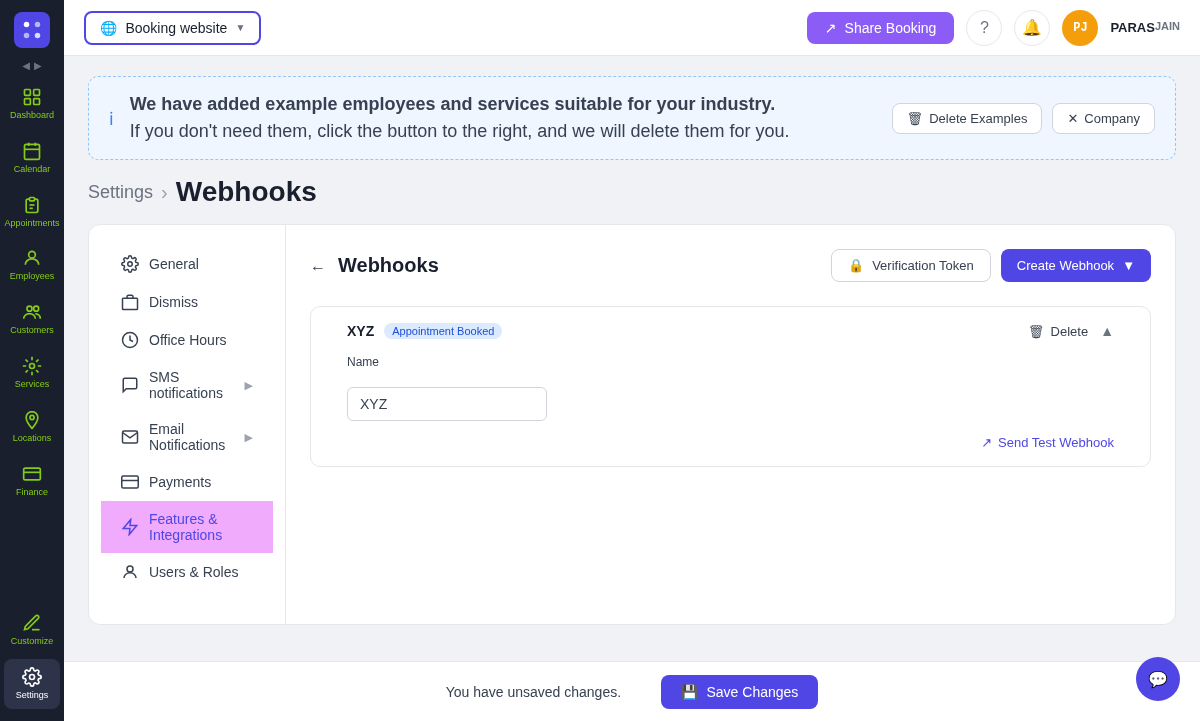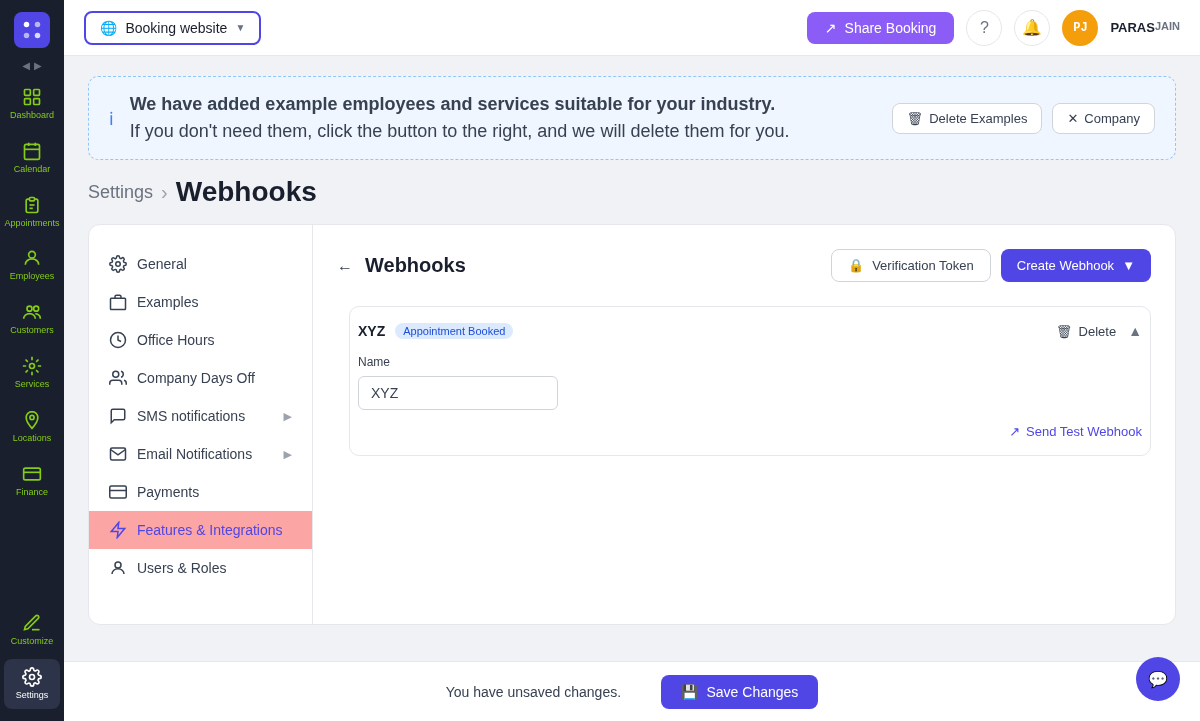--- a/index.html
+++ b/index.html
@@ -158,34 +158,34 @@
       border-radius: 12px;
       border: 1px solid #e5e7eb;
       display: flex;
       flex: 1;
       min-height: 0;
       overflow: hidden;
     }
 
     
     .settings-sidebar {
-      width: 224px;
+      width: 197px;
       border-right: 1px solid #e5e7eb;
-      padding: 20px 0;
+      padding: 20px 12px;
       flex-shrink: 0;
     }
     .settings-menu-item {
       display: flex; align-items: center; gap: 10px;
       padding: 10px 20px;
       cursor: pointer;
       font-size: 14px;
       color: #374151;
     }
     .settings-menu-item.active {
-      background: #fca5a5;
+      background: #f0abfc;
       color: #4f46e5;
       font-weight: 500;
     }
     .settings-menu-item svg { width: 18px; height: 18px; flex-shrink: 0; }
     .settings-menu-item .chevron { margin-left: auto; font-size: 11px; color: #9ca3af; }
 
     
     .webhooks-content {
       flex: 1;
       padding: 24px;
@@ -226,22 +226,21 @@
       font-size: 13px;
       cursor: pointer;
       display: flex; align-items: center; gap: 8px;
       font-weight: 500;
     }
 
     
     .webhook-card {
       border: 1px solid #e5e7eb;
       border-radius: 10px;
-      padding: 16px 8px;
-      margin-left: 12px;
+      padding: 16px 36px;
     }
     .webhook-card-header {
       display: flex; align-items: center; justify-content: space-between;
       margin-bottom: 16px;
     }
     .webhook-card-title {
       display: flex; align-items: center; gap: 10px;
     }
     .webhook-name { font-size: 14px; font-weight: 600; color: #1a1f2e; }
     .webhook-tag {
@@ -261,21 +260,21 @@
       cursor: pointer; background: none; border: none;
     }
     .collapse-btn {
       background: none; border: none; cursor: pointer;
       color: #6b7280; font-size: 14px;
     }
     .webhook-fields {
       display: flex; gap: 20px; align-items: flex-end;
     }
     .field-group {
-      display: flex; flex-direction: column; gap: 7px;
+      display: flex; flex-direction: column; gap: 18px;
     }
     .field-group-name { flex: 0 0 200px; }
     .field-group-url { flex: 1; }
     .field-label { font-size: 12px; font-weight: 500; color: #374151; }
     .field-input {
       border: 1px solid #d1d5db;
       border-radius: 6px;
       padding: 8px 12px;
       font-size: 14px;
       color: #374151;
@@ -512,39 +511,31 @@
           </svg>
           <span>General</span>
         </div>
 
         <div class="settings-menu-item">
           <svg viewBox="0 0 24 24" fill="none" stroke="currentColor" stroke-width="2">
             <rect x="2" y="7" width="20" height="15" rx="1"></rect>
             <path d="M16 7V5a2 2 0 00-2-2h-4a2 2 0 00-2 2v2"></path>
             <line x1="12" y1="12" x2="12" y2="12.01"></line>
           </svg>
-          <span>Examples</span>
+          <span>Dismiss</span>
         </div>
 
         <div class="settings-menu-item">
           <svg viewBox="0 0 24 24" fill="none" stroke="currentColor" stroke-width="2">
             <circle cx="12" cy="12" r="10"></circle>
             <polyline points="12 6 12 12 16 14"></polyline>
           </svg>
           <span>Office Hours</span>
         </div>
 
-        <div class="settings-menu-item">
-          <svg viewBox="0 0 24 24" fill="none" stroke="currentColor" stroke-width="2">
-            <path d="M17 21v-2a4 4 0 00-4-4H5a4 4 0 00-4 4v2"></path>
-            <circle cx="9" cy="7" r="4"></circle>
-            <path d="M23 21v-2a4 4 0 00-3-3.87M16 3.13a4 4 0 010 7.75"></path>
-          </svg>
-          <span>Company Days Off</span>
-        </div>
 
         <div class="settings-menu-item">
           <svg viewBox="0 0 24 24" fill="none" stroke="currentColor" stroke-width="2">
             <path d="M21 15a2 2 0 01-2 2H7l-4 4V5a2 2 0 012-2h14a2 2 0 012 2z"></path>
           </svg>
           <span>SMS notifications</span>
           <span class="chevron">▶</span>
         </div>
 
         <div class="settings-menu-item">

